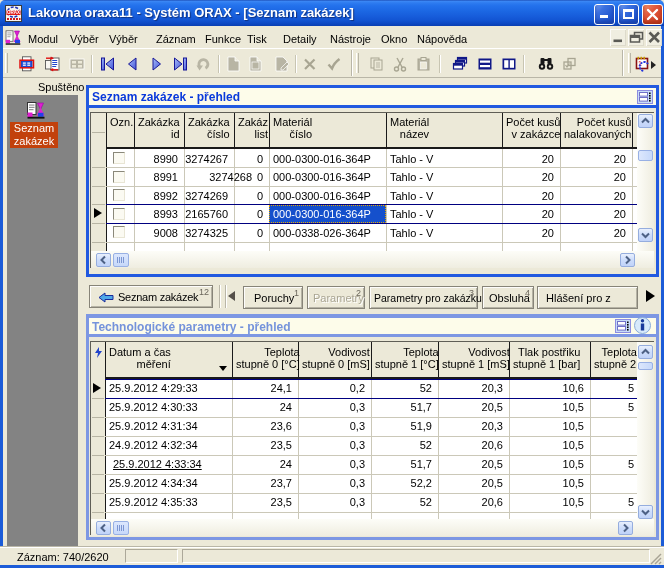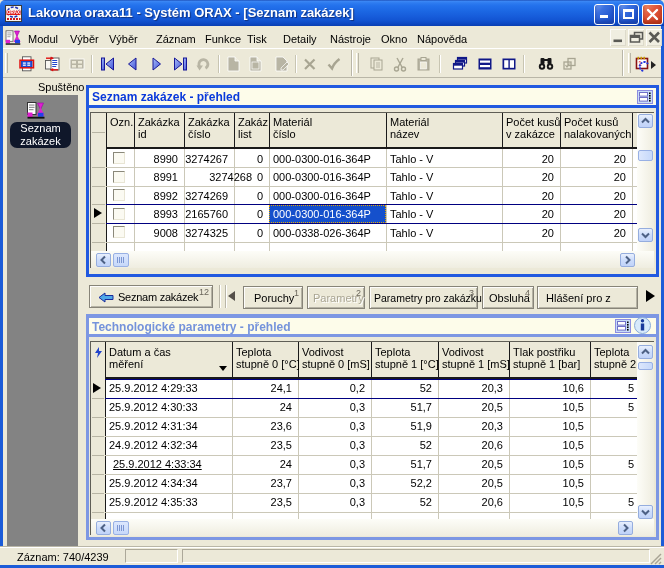--- a/index.html
+++ b/index.html
@@ -1,20 +1,20 @@
 <!DOCTYPE html>
 <html><head>
 <meta charset="utf-8">
 <style>
 * { margin:0; padding:0; box-sizing:border-box; }
 html,body { width:664px; height:568px; overflow:hidden; }
 body { position:relative; font-family:"Liberation Sans", sans-serif; background:#ECE9D8; -webkit-font-smoothing:antialiased; }
 .abs { position:absolute; }
 .txt { position:absolute; font-size:11px; color:#000; white-space:nowrap; }
-.hdr { position:absolute; font-size:11px; color:#000; line-height:12px; white-space:nowrap; overflow:hidden; }
+.hdr { position:absolute; font-size:11px; color:#000; line-height:12px; white-space:nowrap; overflow:hidden;text-align:right; }
 .num { position:absolute; font-size:11px; color:#000; text-align:right; white-space:nowrap; }
 .vline { position:absolute; width:1px; }
 .hline { position:absolute; height:1px; }
 .sbbtn { position:absolute; width:15px; height:14px; border:1px solid #95ADDE; border-radius:2px;
   background:linear-gradient(180deg,#E9F0FD 0%,#CCDCFB 50%,#C1D3F9 100%); }
 .sbthumb { position:absolute; border:1px solid #98B0E4; border-radius:2px;
   background:linear-gradient(90deg,#DCE7FD 0%,#C6D8FA 100%); }
 .sbthumbh { position:absolute; border:1px solid #98B0E4; border-radius:2px;
   background:linear-gradient(180deg,#DCE7FD 0%,#C6D8FA 100%); }
 .tbsep { position:absolute; width:2px; top:55px; height:18px; border-left:1px solid #C8C5B2; border-right:1px solid #fff; }
@@ -263,21 +263,21 @@
   <rect x="0.5" y="0.5" width="8.5" height="12" fill="#fff" stroke="#333"></rect>
   <rect x="2" y="2.5" width="5.5" height="1.1" fill="#888"></rect>
     <rect x="2" y="4.8" width="5.5" height="1.1" fill="#888"></rect>
     <rect x="2" y="7.1" width="4.5" height="1.1" fill="#888"></rect>
   <path d="M10.5 1 L16.5 1 L13.5 7.5 Z" fill="#E020D0" stroke="#9900AA" stroke-width="0.6"></path>
   <path d="M13.5 5.5 L9.5 13.5 L17.5 13.5 Z" fill="#E020D0"></path>
   <rect x="0.5" y="10.5" width="5" height="4.5" fill="#E020D0"></rect>
   <rect x="11" y="10.8" width="5.5" height="4" fill="#2342E8"></rect>
   <rect x="0.5" y="14.8" width="17" height="1.8" fill="#111"></rect>
 </svg>
-<div class="abs" style="left:10px;top:122px;width:61px;height:26px;background:#0f172a;color:#fff;font-size:11px;text-align:center;line-height:13px;border-radius:7px;">Seznam<br>zakázek</div>
+<div class="abs" style="left:10px;top:122px;width:48px;height:26px;background:#c2410c;color:#fff;font-size:11px;text-align:center;line-height:13px;">Seznam<br>zakázek</div>
 
 <div class="abs" style="left:86px;top:85px;width:573px;height:192px;background:#2159E0;"></div>
 <div class="abs" style="left:89px;top:88px;width:567px;height:17px;background:#FDFCEA;"></div>
 <div class="abs" style="left:92px;top:90px;font-size:12px;font-weight:bold;color:#0A3ADB;">Seznam zakázek - přehled</div>
 <svg class="abs" style="left:637px;top:90px" width="16" height="14" viewBox="0 0 16 14">
   <rect x="0" y="0" width="16" height="14" fill="#8C8CE0"></rect>
   <rect x="1" y="1" width="14" height="12" fill="#C8DCF8"></rect>
   <rect x="2.5" y="2.5" width="8" height="3.6" fill="#fff" stroke="#7070C8"></rect>
   <rect x="2.5" y="7.5" width="8" height="3.6" fill="#fff" stroke="#7070C8"></rect>
   <g fill="#000">
@@ -584,21 +584,21 @@
         <path d="M4.5 4 L4.5 10 M6.5 4 L6.5 10 M8.5 4 L8.5 10 M10.5 4 L10.5 10"></path>
       </g>
     </svg>
   <div class="sbbtn" style="left:527px;top:179px;"></div>
   <svg class="abs" style="left:527px;top:179px" width="15" height="14" viewBox="0 0 15 14">
       <path d="M6 3.5 L9.5 7 L6 10.5" stroke="#4D6185" stroke-width="2" fill="none"></path>
     </svg>
 </div>
 
 <div class="abs" style="left:0px;top:546px;width:664px;height:19px;background:#ECE9D8;border-top:1px solid #B9B6A7;box-shadow:inset 0 1px 0 #fff;"></div>
-<div class="txt" style="left:17px;top:551px;">Záznam: 740/4239</div>
+<div class="txt" style="left:17px;top:551px;">Záznam: 740/2620</div>
 <div class="abs" style="left:125px;top:549px;width:53px;height:14px;border:1px solid;border-color:#ACA899 #fff #fff #ACA899;"></div>
 <div class="abs" style="left:182px;top:549px;width:468px;height:14px;border:1px solid;border-color:#ACA899 #fff #fff #ACA899;"></div>
 <svg class="abs" style="left:649px;top:552px" width="13" height="13" viewBox="0 0 13 13">
   <g stroke="#A8A494" stroke-width="1.5">
     <path d="M12 2 L2 12"></path>
       <path d="M12 6 L6 12"></path>
       <path d="M12 10 L10 12"></path>
   </g>
 </svg>
 

